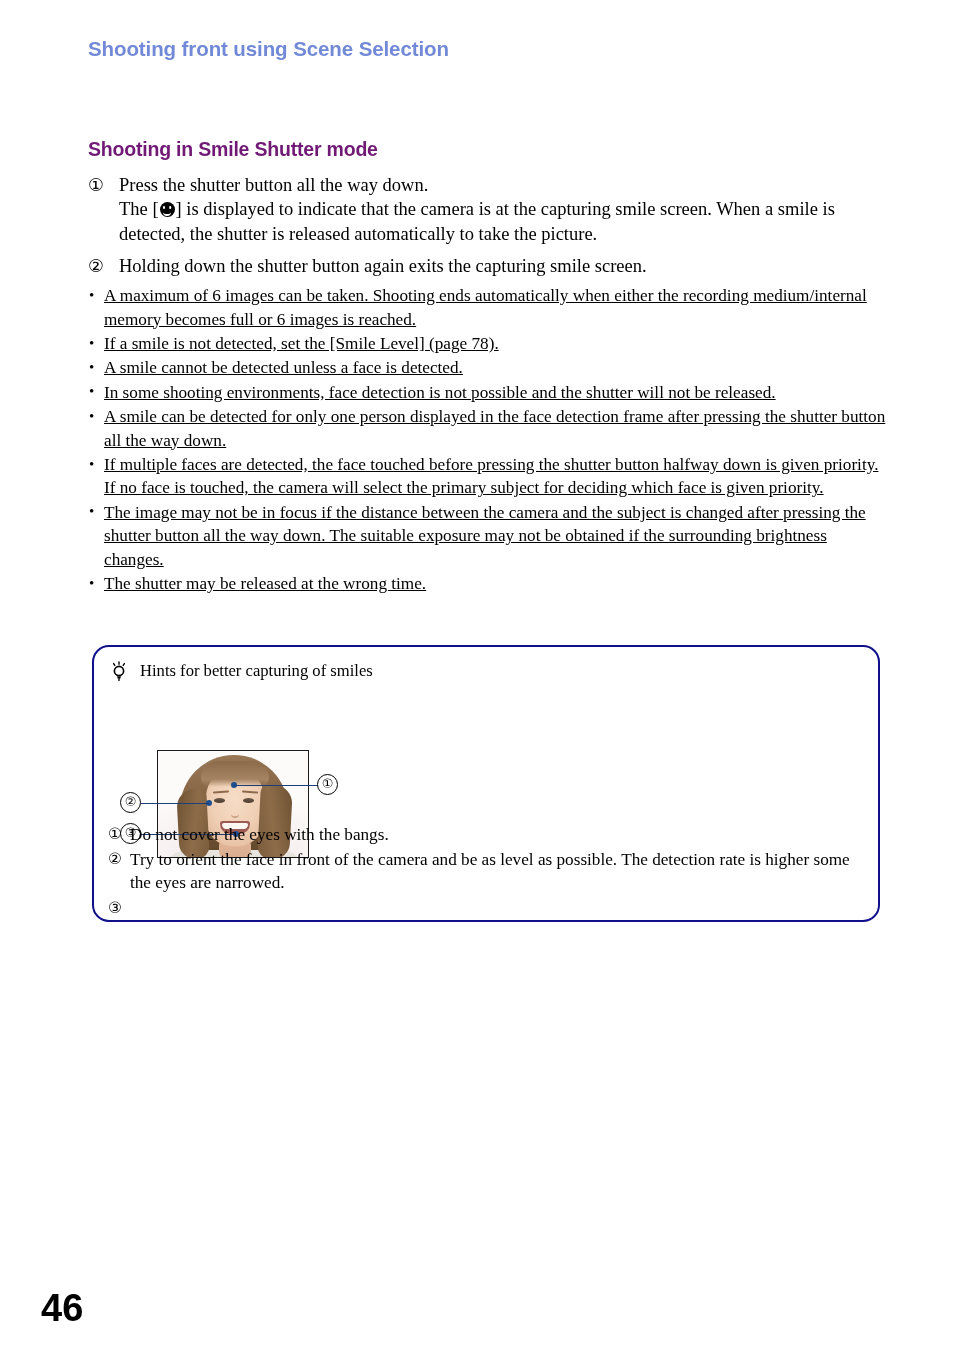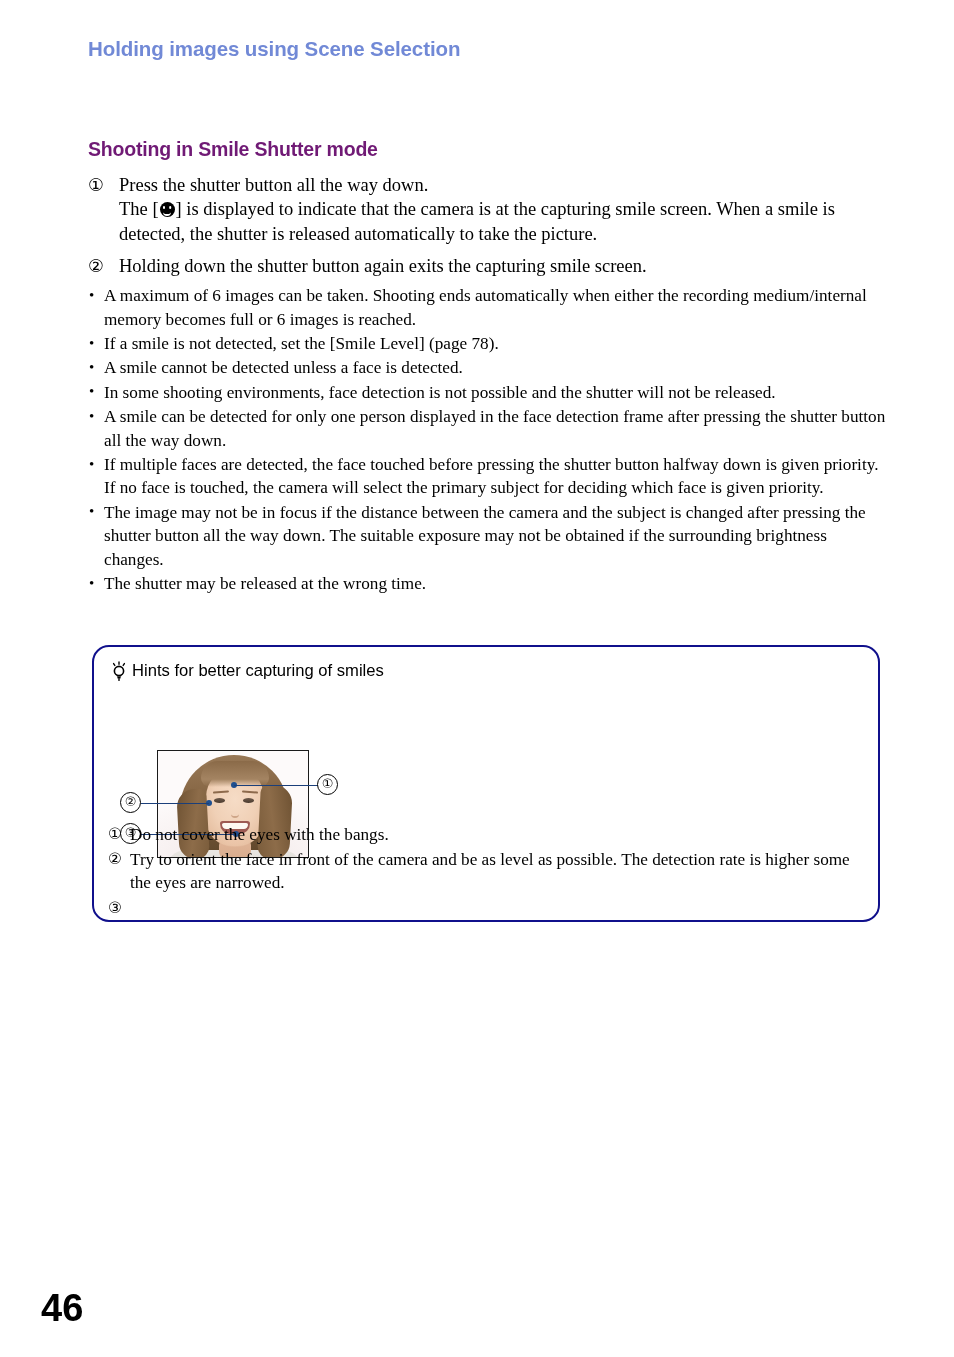--- a/index.html
+++ b/index.html
@@ -91,20 +91,21 @@
     width: 8.4px; height: 4.6px;
     border-bottom: 2px solid #fff;
     border-radius: 0 0 9px 9px;
   }
 
   
   ul.notes {
     list-style: none;
     margin: 4px 0 0 0;
     padding: 0;
+    text-decoration: underline;
   }
   ul.notes li {
     position: relative;
     padding-left: 16px;
     font-size: 17.2px;
     line-height: 23.4px;
     margin-bottom: 1px;
   }
   ul.notes li::before {
     content: "\2022";
@@ -122,27 +123,27 @@
     width: 788px;
     height: 277px;
     border: 2.6px solid #10108c;
     border-radius: 17px;
     background: #fff;
   }
   .hint-title {
     position: absolute;
     left: 16px;
     top: 14px;
-    font-family: Liberation Sans, sans-serif;
+    font-family: Liberation Serif, serif;
     font-size: 16.6px;
     color: #000;
     white-space: nowrap;
     display: flex;
     align-items: flex-end;
-    gap: 4px;
+    gap: 12px;
   }
   .bulb-icon { position: relative; width: 18px; height: 20px; display: inline-block; }
   .bulb-icon svg { position: absolute; left: 0; top: 0; }
 
   
   .figure {
     position: absolute;
     left: 8px;
     top: 48px;
     width: 290px;
@@ -298,21 +299,21 @@
     top: 1287px;
     font-family: "Liberation Sans Narrow", "Liberation Sans", sans-serif;
     font-weight: bold;
     font-size: 38px;
     color: #000;
   }
 </style>
 </head>
 <body>
 
-<div class="running-header">Holding images using Scene Selection</div>
+<div class="running-header">Shooting front using Scene Selection</div>
 
 <div class="content">
 
   <h2 class="section-title">Shooting in Smile Shutter mode</h2>
 
   <div class="step">
     <span class="circnum">①</span>
     <div class="step-lines">
       <div>Press the shutter button all the way down.</div>
       <div><span>The [</span><span class="smiley"></span><span>] is displayed to indicate that the camera is at the capturing smile screen. When a smile is detected, the shutter is released automatically to take the picture.</span></div>

